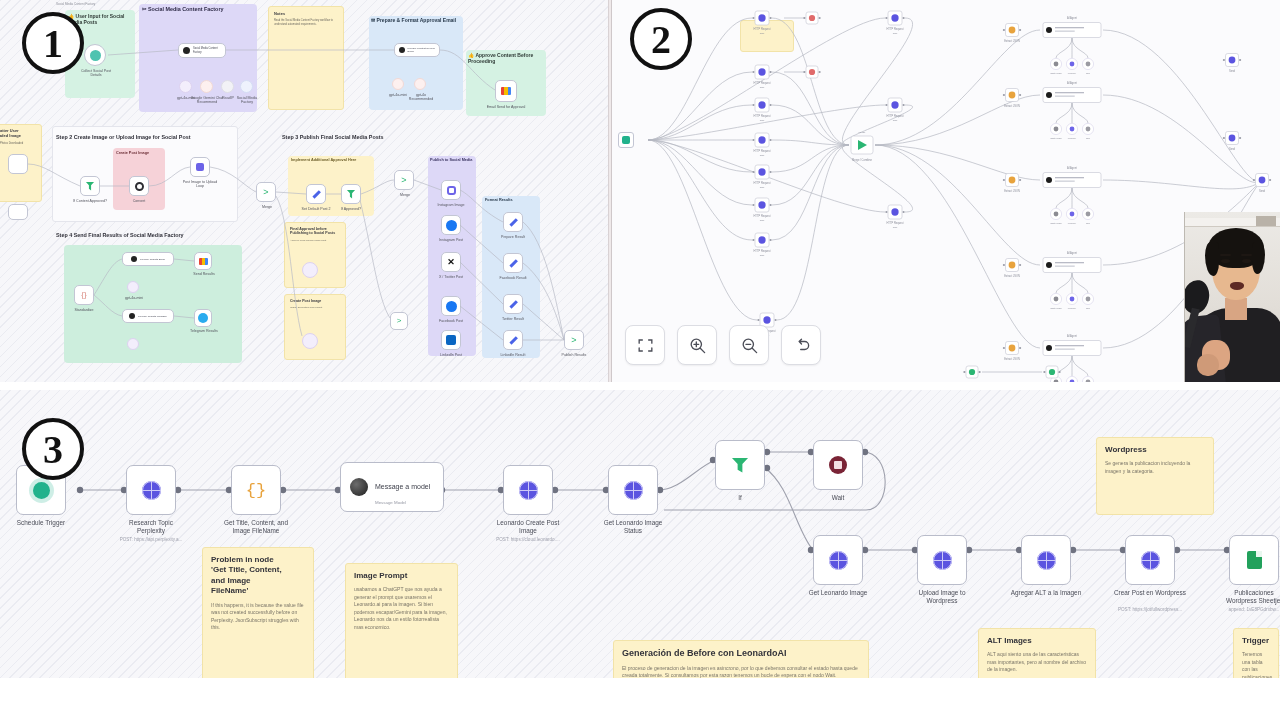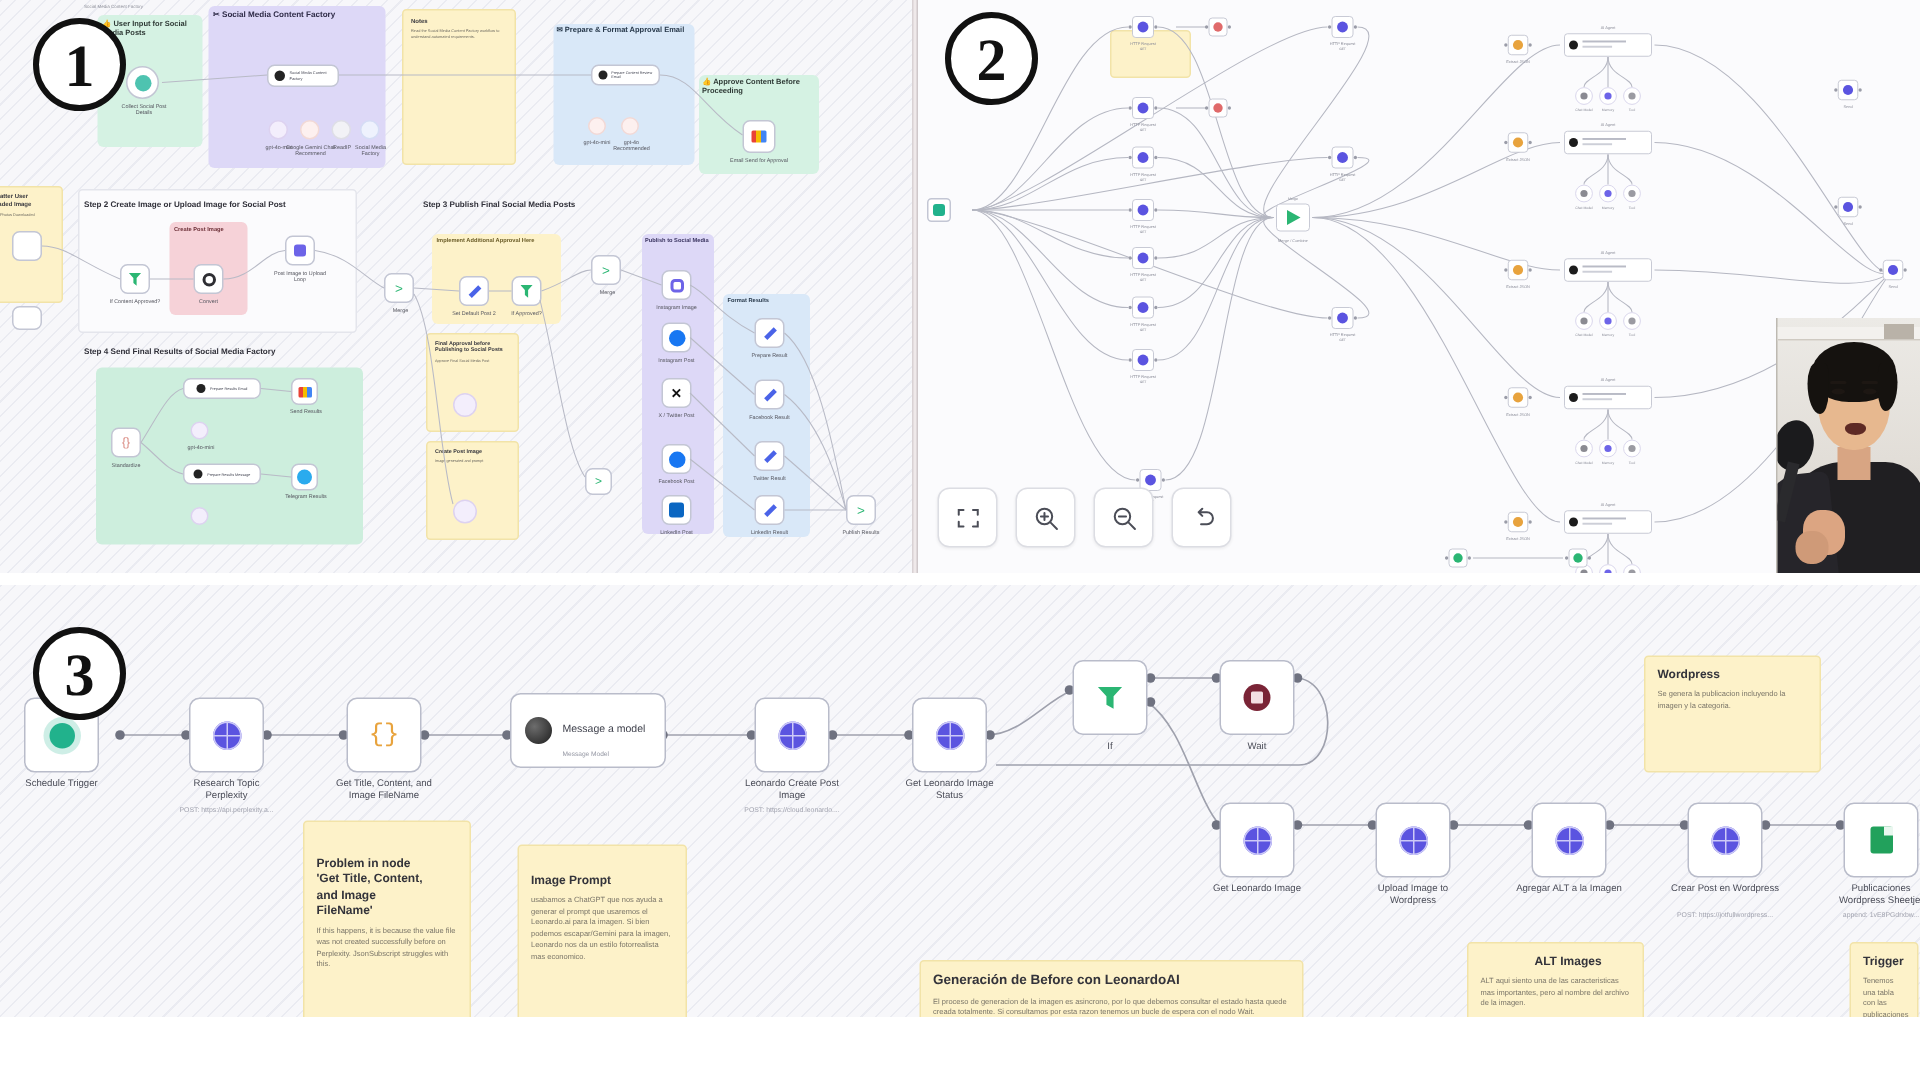--- a/index.html
+++ b/index.html
@@ -875,36 +875,36 @@
             </div>
           </span>
         </div>
         <div style="position: absolute; left: 1203px; top: 199px; width: 102px; text-align: center; font-size: 6.4px; line-height: 1.3; color: rgb(75, 77, 88); white-space: pre-line;">Publicaciones
 Wordpress Sheetjet</div>
         <div style="position: absolute; left: 1203px; top: 217px; width: 102px; text-align: center; font-size: 4.6px; color: rgb(160, 162, 174);">append: 1vE8PGdrxbw...</div>
       </div>
 
     <div id="p3-stickies">
         <div class="sticky" style="left: 202px; top: 157px; width: 112px; height: 135px; padding: 7px 8px;">
-          <div class="sticky-title" style="font-size: 8px; line-height: 1.3; white-space: pre-line; color: rgb(51, 51, 58); margin-top: 16px;">Problem in node
+          <div class="sticky-title" style="font-size: 8px; line-height: 1.3; white-space: pre-line; color: rgb(51, 51, 58);">Problem in node
 'Get Title, Content,
 and Image
 FileName'</div>
           <div class="sticky-body" style="font-size: 5px; line-height: 1.5; margin-top: 5px; color: rgb(122, 117, 104);">If this happens, it is because the value file was not created successfully before on Perplexity. JsonSubscript struggles with this.</div>
         </div>
-        <div class="sticky" style="left: 345px; top: 173px; width: 113px; height: 118px; padding: 18px 8px;">
+        <div class="sticky" style="left: 345px; top: 173px; width: 113px; height: 118px; padding: 7px 8px;">
           <div class="sticky-title" style="font-size: 8px; line-height: 1.3; white-space: pre-line; color: rgb(51, 51, 58);">Image Prompt</div>
           <div class="sticky-body" style="font-size: 5px; line-height: 1.5; margin-top: 5px; color: rgb(122, 117, 104);">usabamos a ChatGPT que nos ayuda a generar el prompt que usaremos el Leonardo.ai para la imagen. Si bien podemos escapar/Gemini para la imagen, Leonardo nos da un estilo fotorrealista mas economico.</div>
         </div>
         <div class="sticky" style="left: 613px; top: 250px; width: 256px; height: 75px; padding: 7px 8px;">
           <div class="sticky-title" style="font-size: 9px; line-height: 1.3; white-space: pre-line; color: rgb(51, 51, 58);">Generación de Before con LeonardoAI</div>
           <div class="sticky-body" style="font-size: 5px; line-height: 1.5; margin-top: 5px; color: rgb(122, 117, 104);">El proceso de generacion de la imagen es asincrono, por lo que debemos consultar el estado hasta quede creada totalmente. Si consultamos por esta razon tenemos un bucle de espera con el nodo Wait.</div>
         </div>
         <div class="sticky" style="left: 978px; top: 238px; width: 118px; height: 62px; padding: 7px 8px;">
-          <div class="sticky-title" style="font-size: 8px; line-height: 1.3; white-space: pre-line; color: rgb(51, 51, 58); margin-left: 36px;">ALT Images</div>
+          <div class="sticky-title" style="font-size: 8px; line-height: 1.3; white-space: pre-line; color: rgb(51, 51, 58);">ALT Images</div>
           <div class="sticky-body" style="font-size: 5px; line-height: 1.5; margin-top: 5px; color: rgb(122, 117, 104);">ALT aqui siento una de las caracteristicas mas importantes, pero al nombre del archivo de la imagen.</div>
         </div>
         <div class="sticky" style="left: 1233px; top: 238px; width: 46px; height: 62px; padding: 7px 8px;">
           <div class="sticky-title" style="font-size: 8px; line-height: 1.3; white-space: pre-line; color: rgb(51, 51, 58);">Trigger</div>
           <div class="sticky-body" style="font-size: 5px; line-height: 1.5; margin-top: 5px; color: rgb(122, 117, 104);">Tenemos una tabla con las publicaciones que se han hecho y hemos creado para llevar un control.</div>
         </div>
         <div class="sticky" style="left: 1096px; top: 47px; width: 118px; height: 78px; padding: 7px 8px;">
           <div class="sticky-title" style="font-size: 8px; line-height: 1.3; white-space: pre-line; color: rgb(51, 51, 58);">Wordpress</div>
           <div class="sticky-body" style="font-size: 5px; line-height: 1.5; margin-top: 5px; color: rgb(122, 117, 104);">Se genera la publicacion incluyendo la imagen y la categoria.</div>
         </div>

